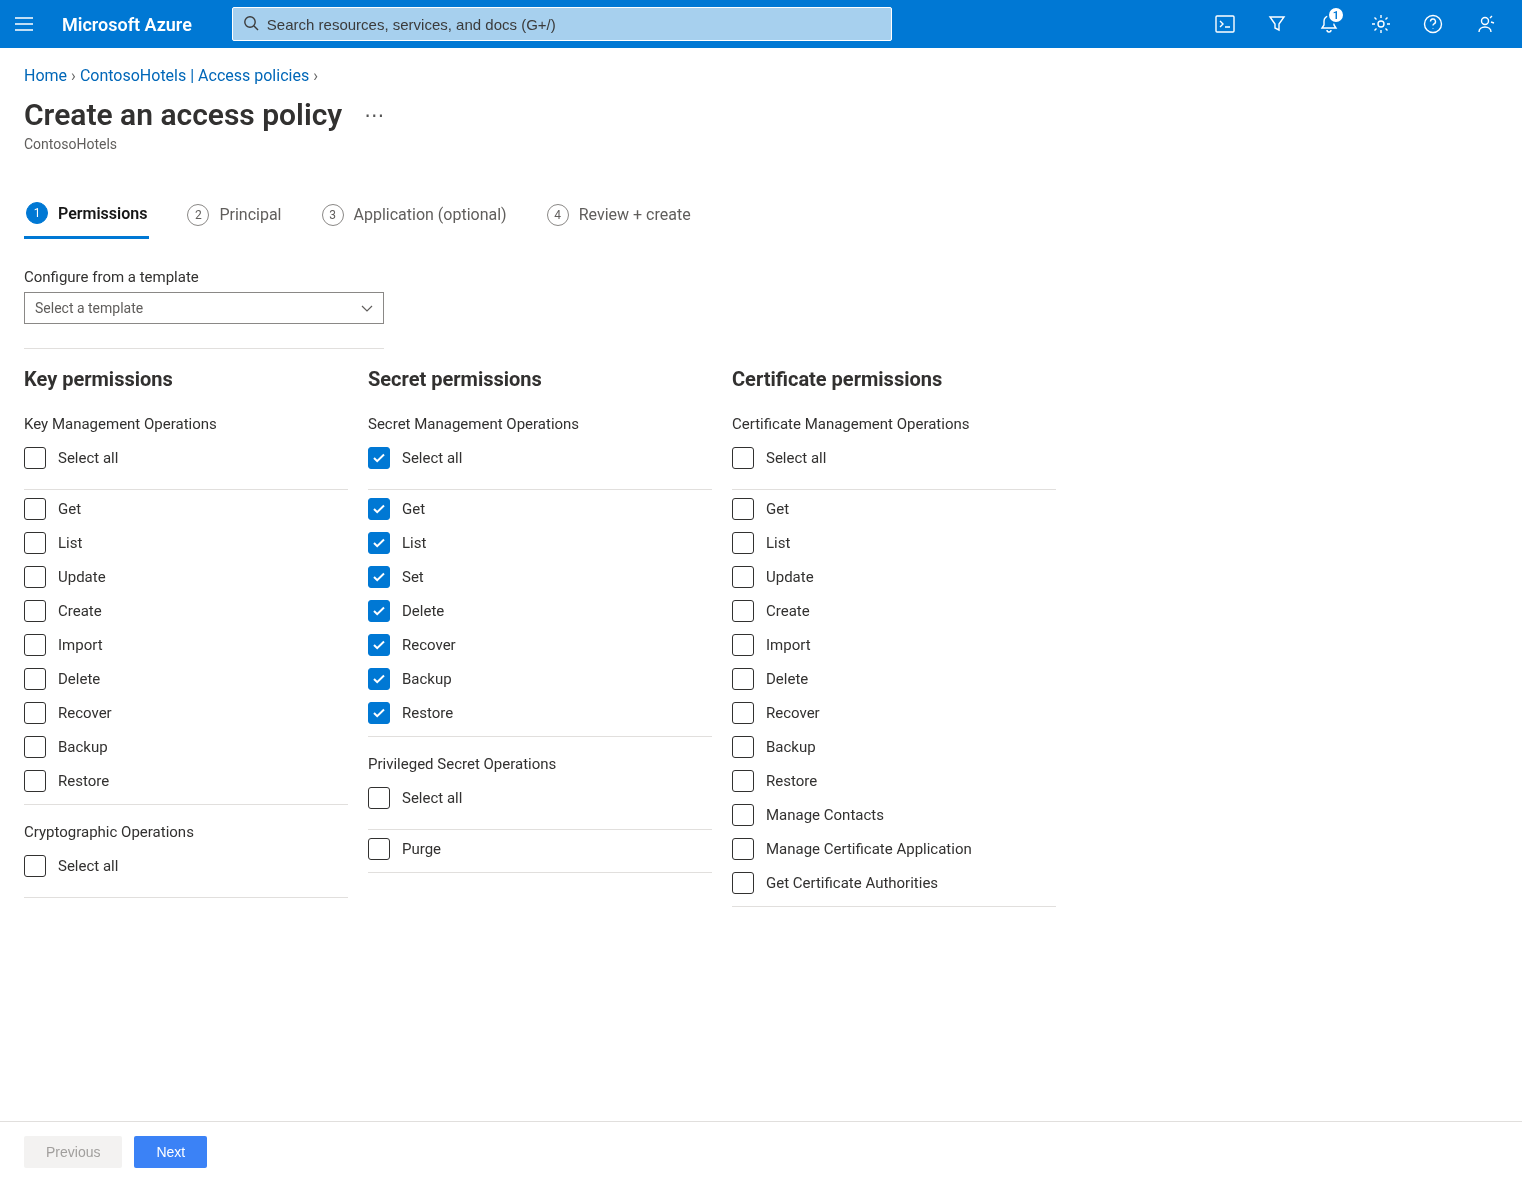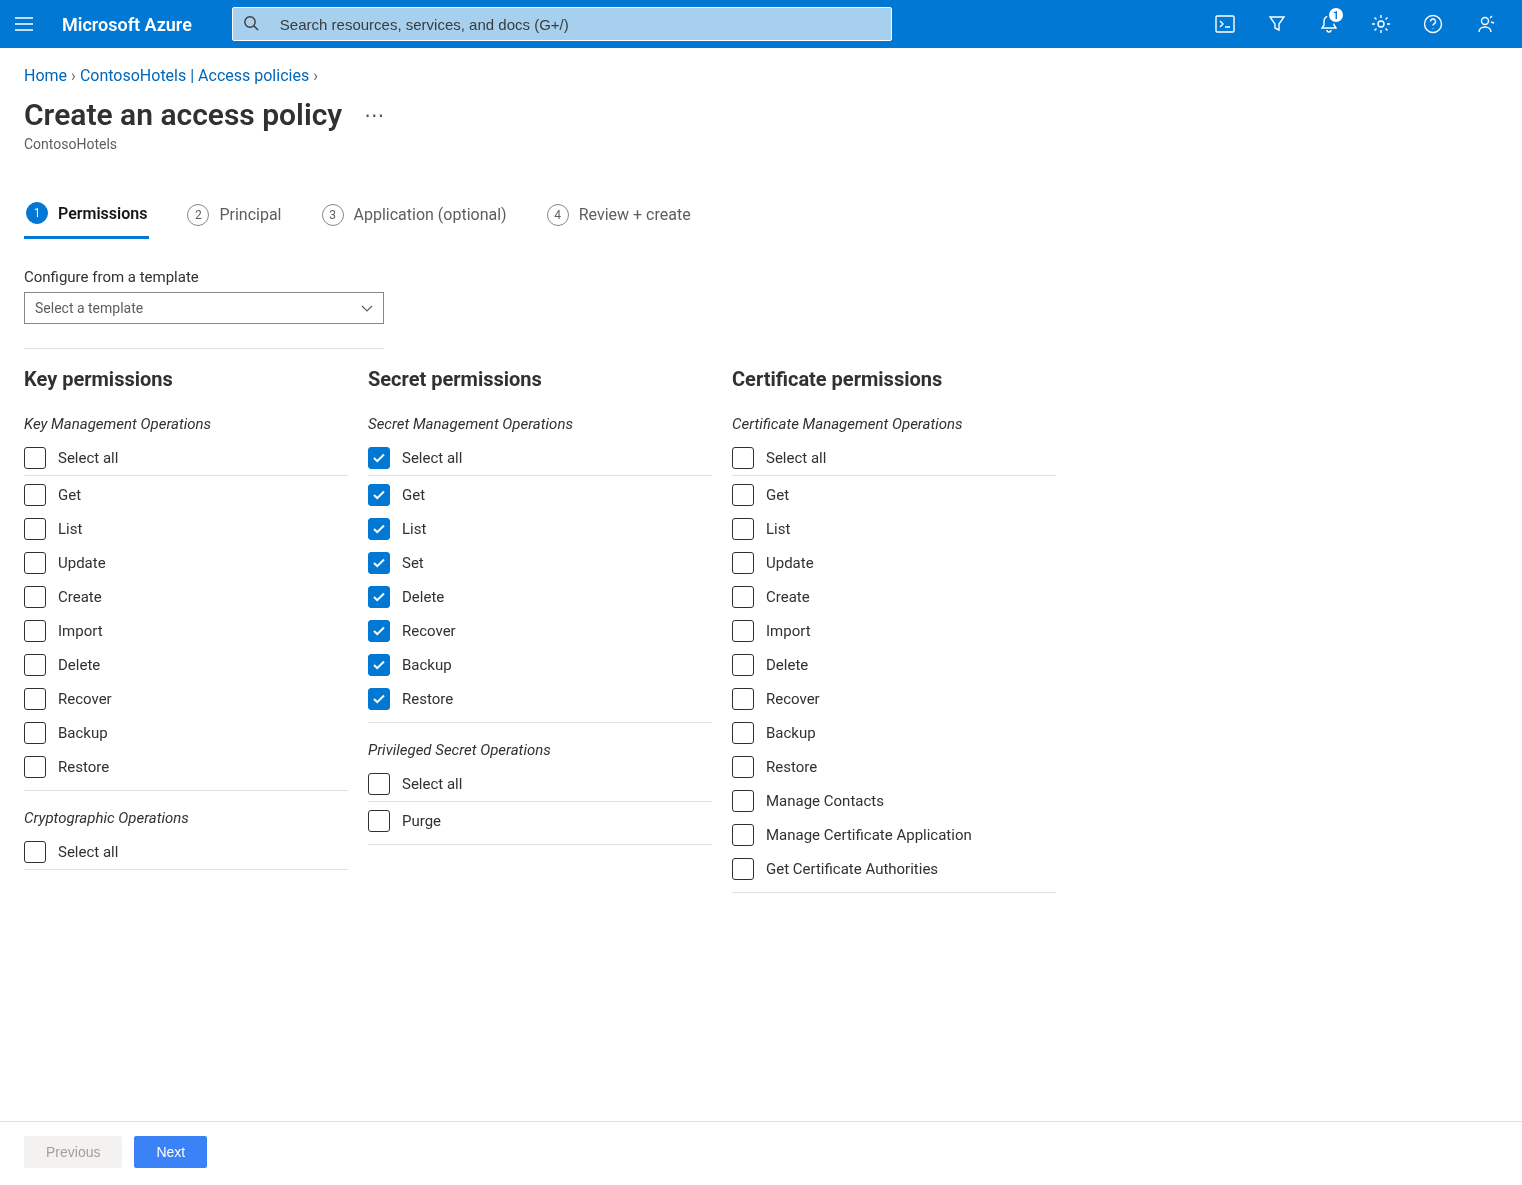--- a/index.html
+++ b/index.html
@@ -29,21 +29,21 @@
   .brand { color:#fff; font-size:18px; font-weight:600; padding: 0 18px 0 10px; }
   .searchwrap { flex: 0 0 auto; width: 660px; margin-left: 18px; }
   .searchbox {
     width: 100%;
     height: 34px;
     background: #a7d0ee;
     border: 1px solid #fff;
     border-radius: 2px;
     display:flex; align-items:center;
     padding: 0 10px;
-    gap:21px;
+    gap:8px;
   }
   .searchbox input {
     border:none; background:transparent; flex:1;
     color:#1b1b1b; font-size:15px; outline:none;
   }
   .searchbox input::placeholder { color:#3b3b3b; }
   .topspacer { flex:1; }
   .topicon {
     width:48px; height:48px;
     display:flex;align-items:center;justify-content:center;
@@ -96,27 +96,27 @@
     width: 360px; height:32px;
     border:1px solid #8a8886; background:#fff;
     display:flex; align-items:center; justify-content:space-between;
     padding:0 10px; cursor:pointer; font-size:14px; color:#605e5c;
   }
   .hr { border:none; border-top:1px solid #e1dfdd; margin:24px 0 18px; width:360px;}
   .cols { display:flex; gap: 0; }
   .col { width: 324px; margin-right: 20px; }
   .col:nth-child(2){ width:344px; }
   .colh { font-size:20px; font-weight:700; margin-bottom: 24px; }
-  .groupname { font-size:15px; color:#323130; margin-bottom:8px;font-style:italic; }
+  .groupname { font-size:15px; color:#323130; margin-bottom:8px; }
   .cbrow {
     display:flex; align-items:center; gap:12px;
     padding: 6px 0; font-size:15px;
     cursor:pointer;
   }
-  .cbrow.selectall { border-bottom:1px solid #e1dfdd; padding-bottom:6px; margin-bottom:2px; }
+  .cbrow.selectall { border-bottom:1px solid #e1dfdd; padding-bottom:20px; margin-bottom:2px; }
   .cbrowlast { border-bottom:1px solid #e1dfdd; padding-bottom:12px; margin-bottom:18px;}
   .cbox {
     width:22px;height:22px;border:1px solid #323130;border-radius:3px;
     display:flex;align-items:center;justify-content:center;
     flex-shrink:0;
   }
   .cbox.checked { background:#0078d4; border-color:#0078d4; color:#fff; }
   .chk { width:14px;height:14px; }
   
   .footer {

